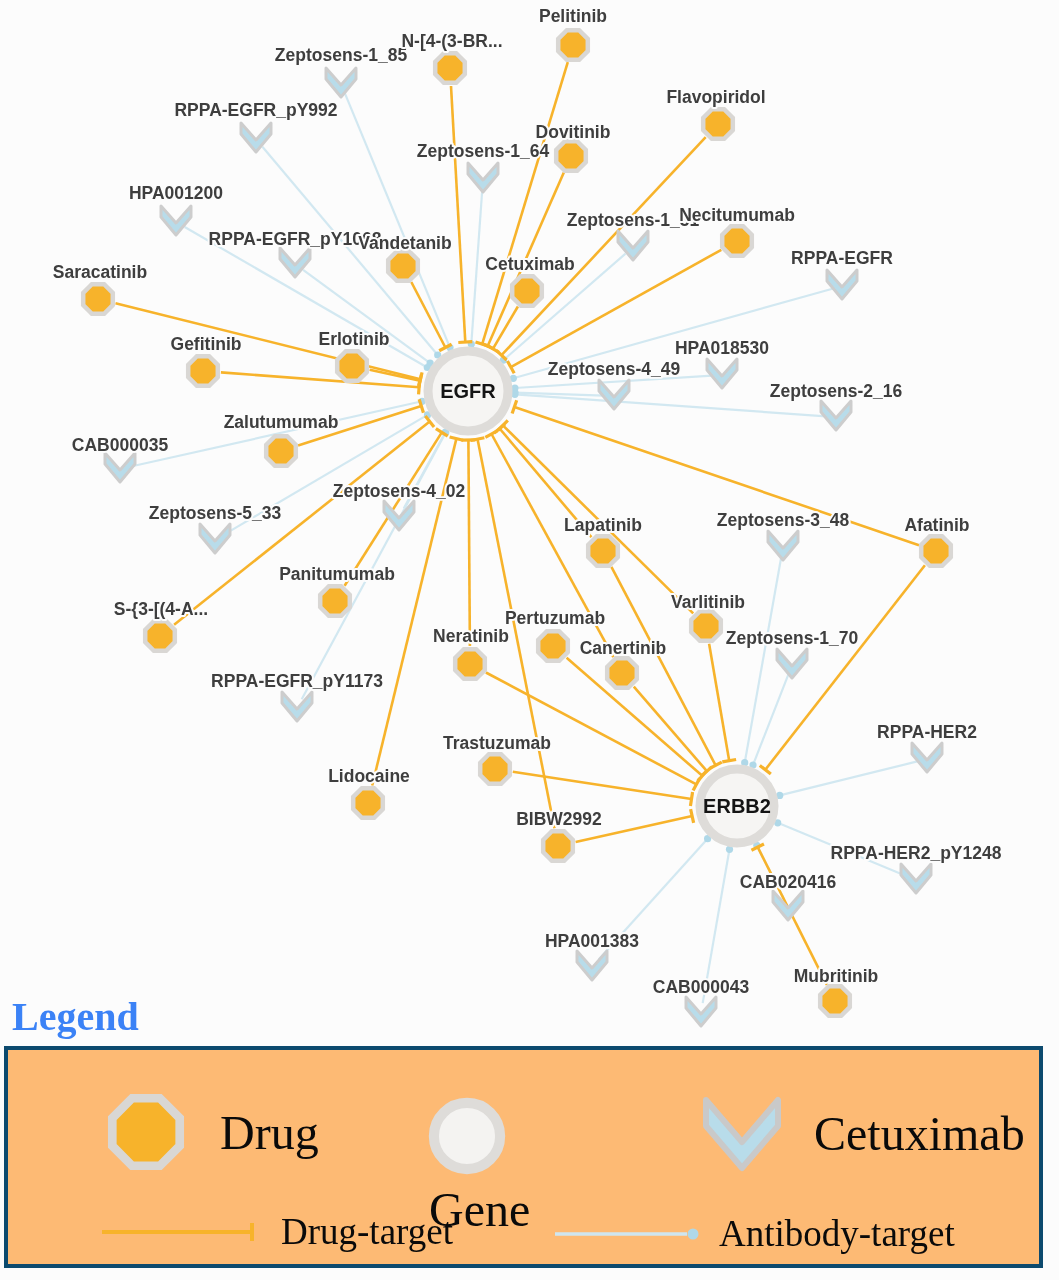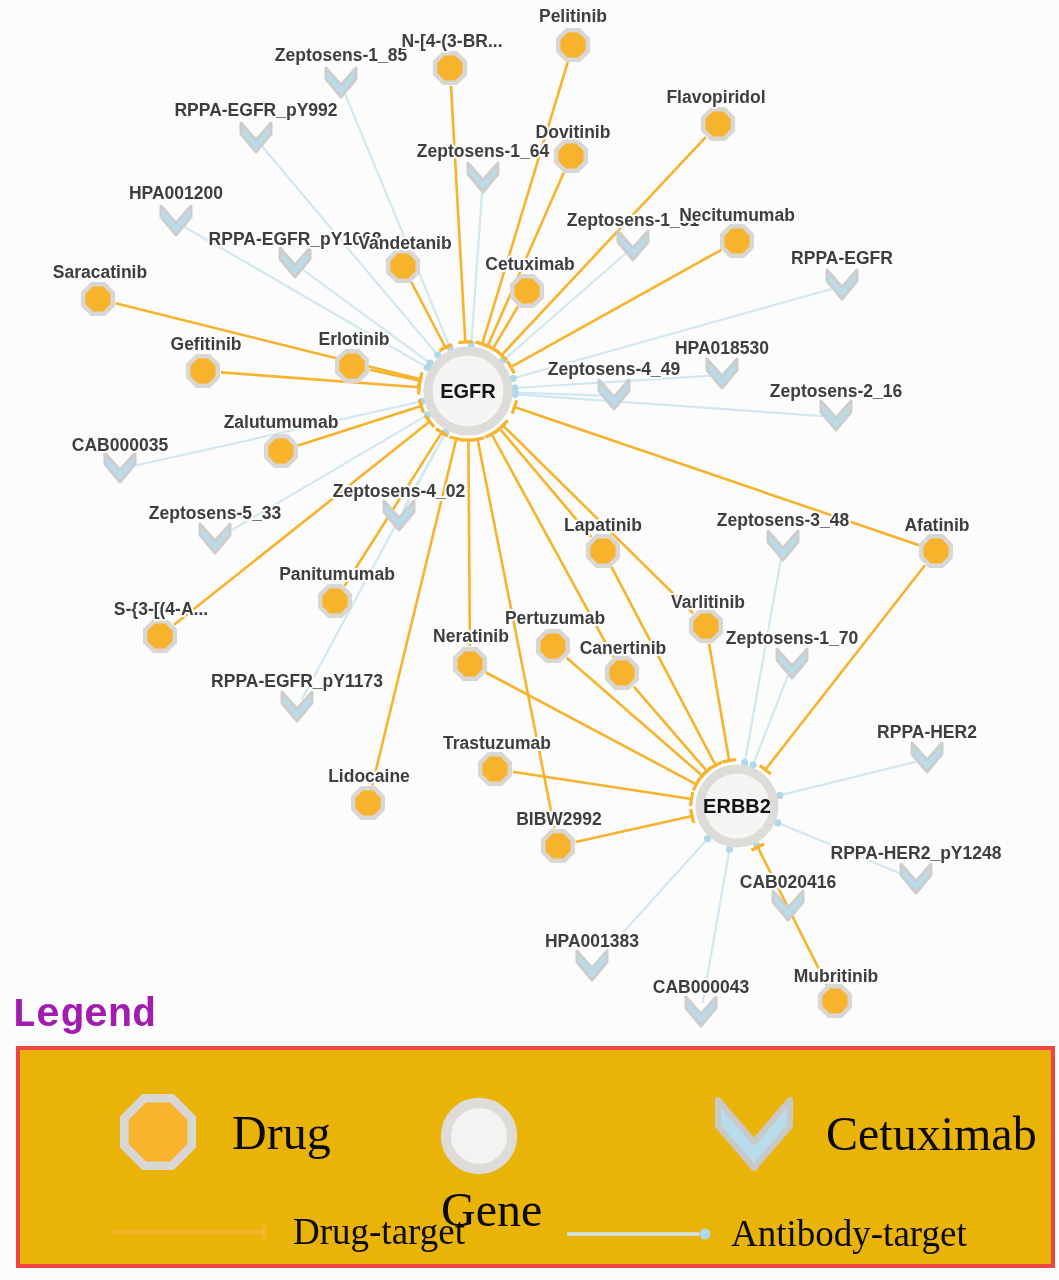--- a/index.html
+++ b/index.html
@@ -1,21 +1,21 @@
 <!DOCTYPE html>
 <html><head>
 <meta charset="utf-8">
 <style>
   html,body{margin:0;padding:0;background:#ffffff;}
   .stage{position:relative;width:1059px;height:1280px;background:#FCFCFC;font-family:"Liberation Sans",sans-serif;overflow:hidden;}
   #network{position:absolute;left:0;top:0;}
   .node-label{font-family:"Liberation Sans",sans-serif;font-size:17.5px;font-weight:700;fill:#3E3E3E;text-anchor:middle;paint-order:stroke;stroke:#FCFCFC;stroke-width:4px;stroke-linejoin:round;}
   .gene-label{font-family:"Liberation Sans",sans-serif;font-size:20px;font-weight:700;fill:#141414;text-anchor:middle;}
-  .legend-title{position:absolute;left:12px;top:993px;font-family:Liberation Mono, monospace;font-weight:700;font-size:40px;color:#a21caf;}
-  .legend-box{position:absolute;left:16px;top:1046px;width:1031px;height:214px;border:4px solid #ef4444;background:#eab308;}
+  .legend-title{position:absolute;left:12px;top:993px;font-family:Liberation Serif, serif;font-weight:700;font-size:40px;color:#3b82f6;}
+  .legend-box{position:absolute;left:4px;top:1046px;width:1031px;height:214px;border:4px solid #0c4a6e;background:#fdba74;}
   .li{position:absolute;display:flex;align-items:center;}
   .li span{font-family:"Liberation Serif",serif;color:#0A0A0A;white-space:nowrap;}
   .li-nodes span{font-size:48px;margin-left:26px;}
   .li-edges span{font-size:37px;margin-left:16px;}
   .li-drug{left:90px;top:34px;}
   .li-gene{left:395px;top:40px;flex-direction:column;}
   .li-antibody{left:688px;top:40px;}
   .li-drug-target{left:92px;top:160px;}
   .li-antibody-target{left:545px;top:162px;justify-content:center;}
   .licon{display:block;}

